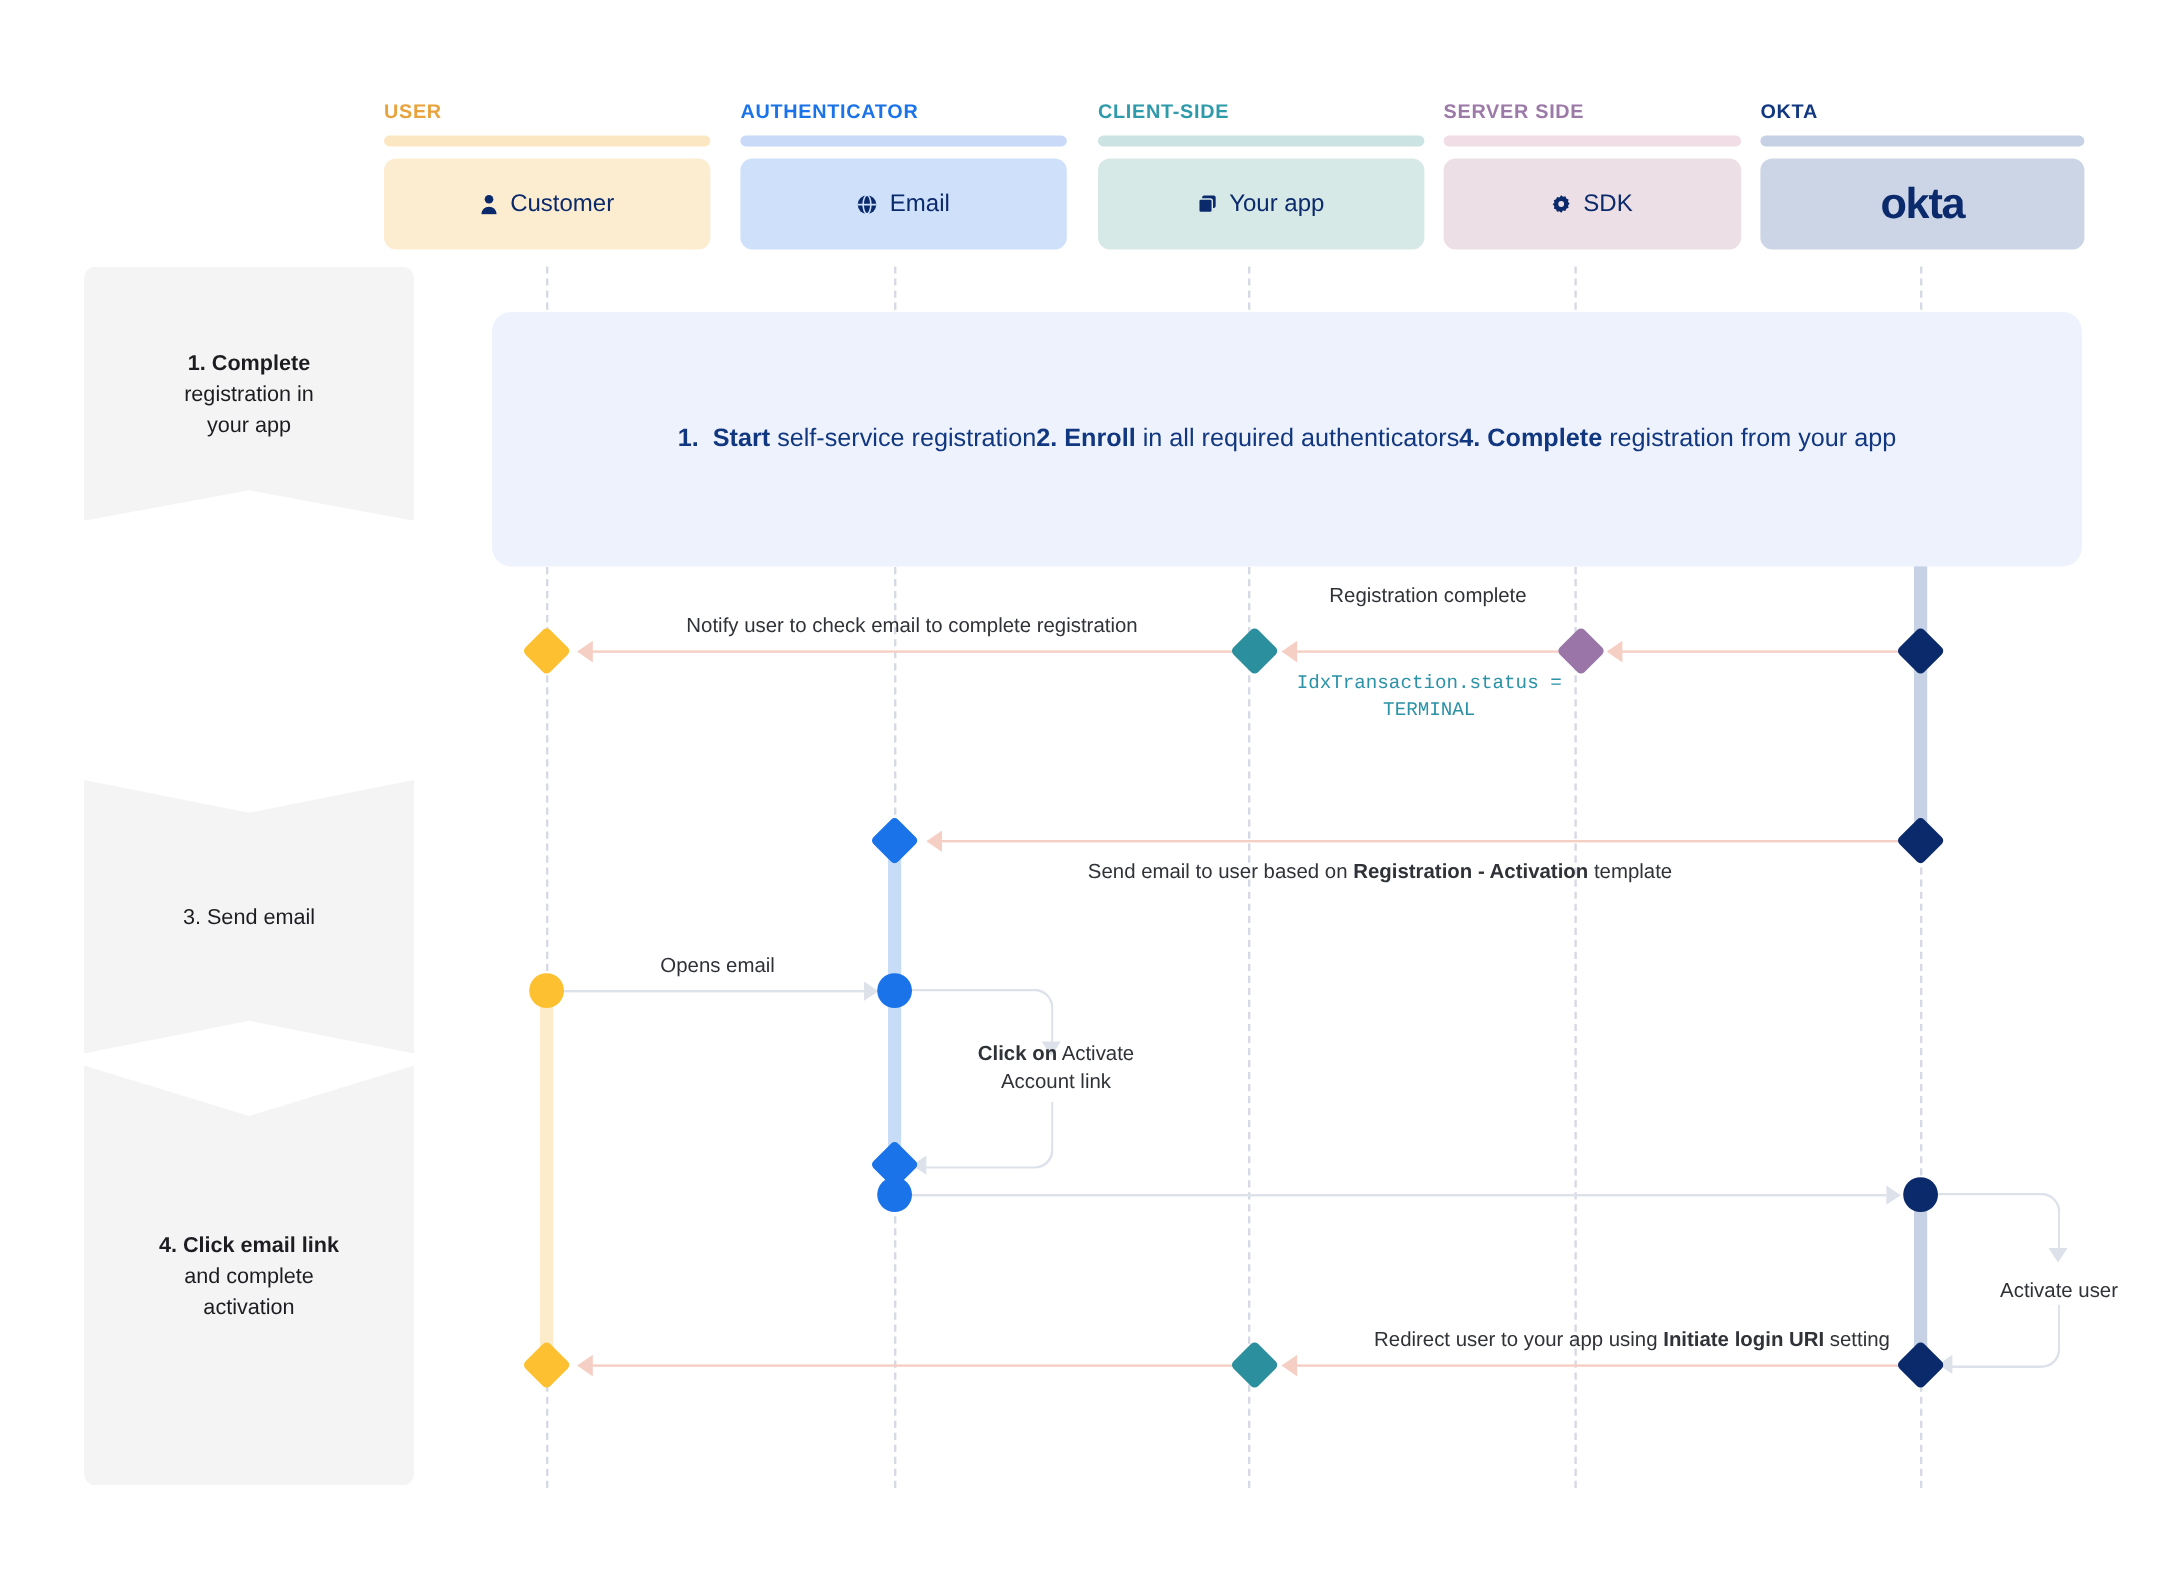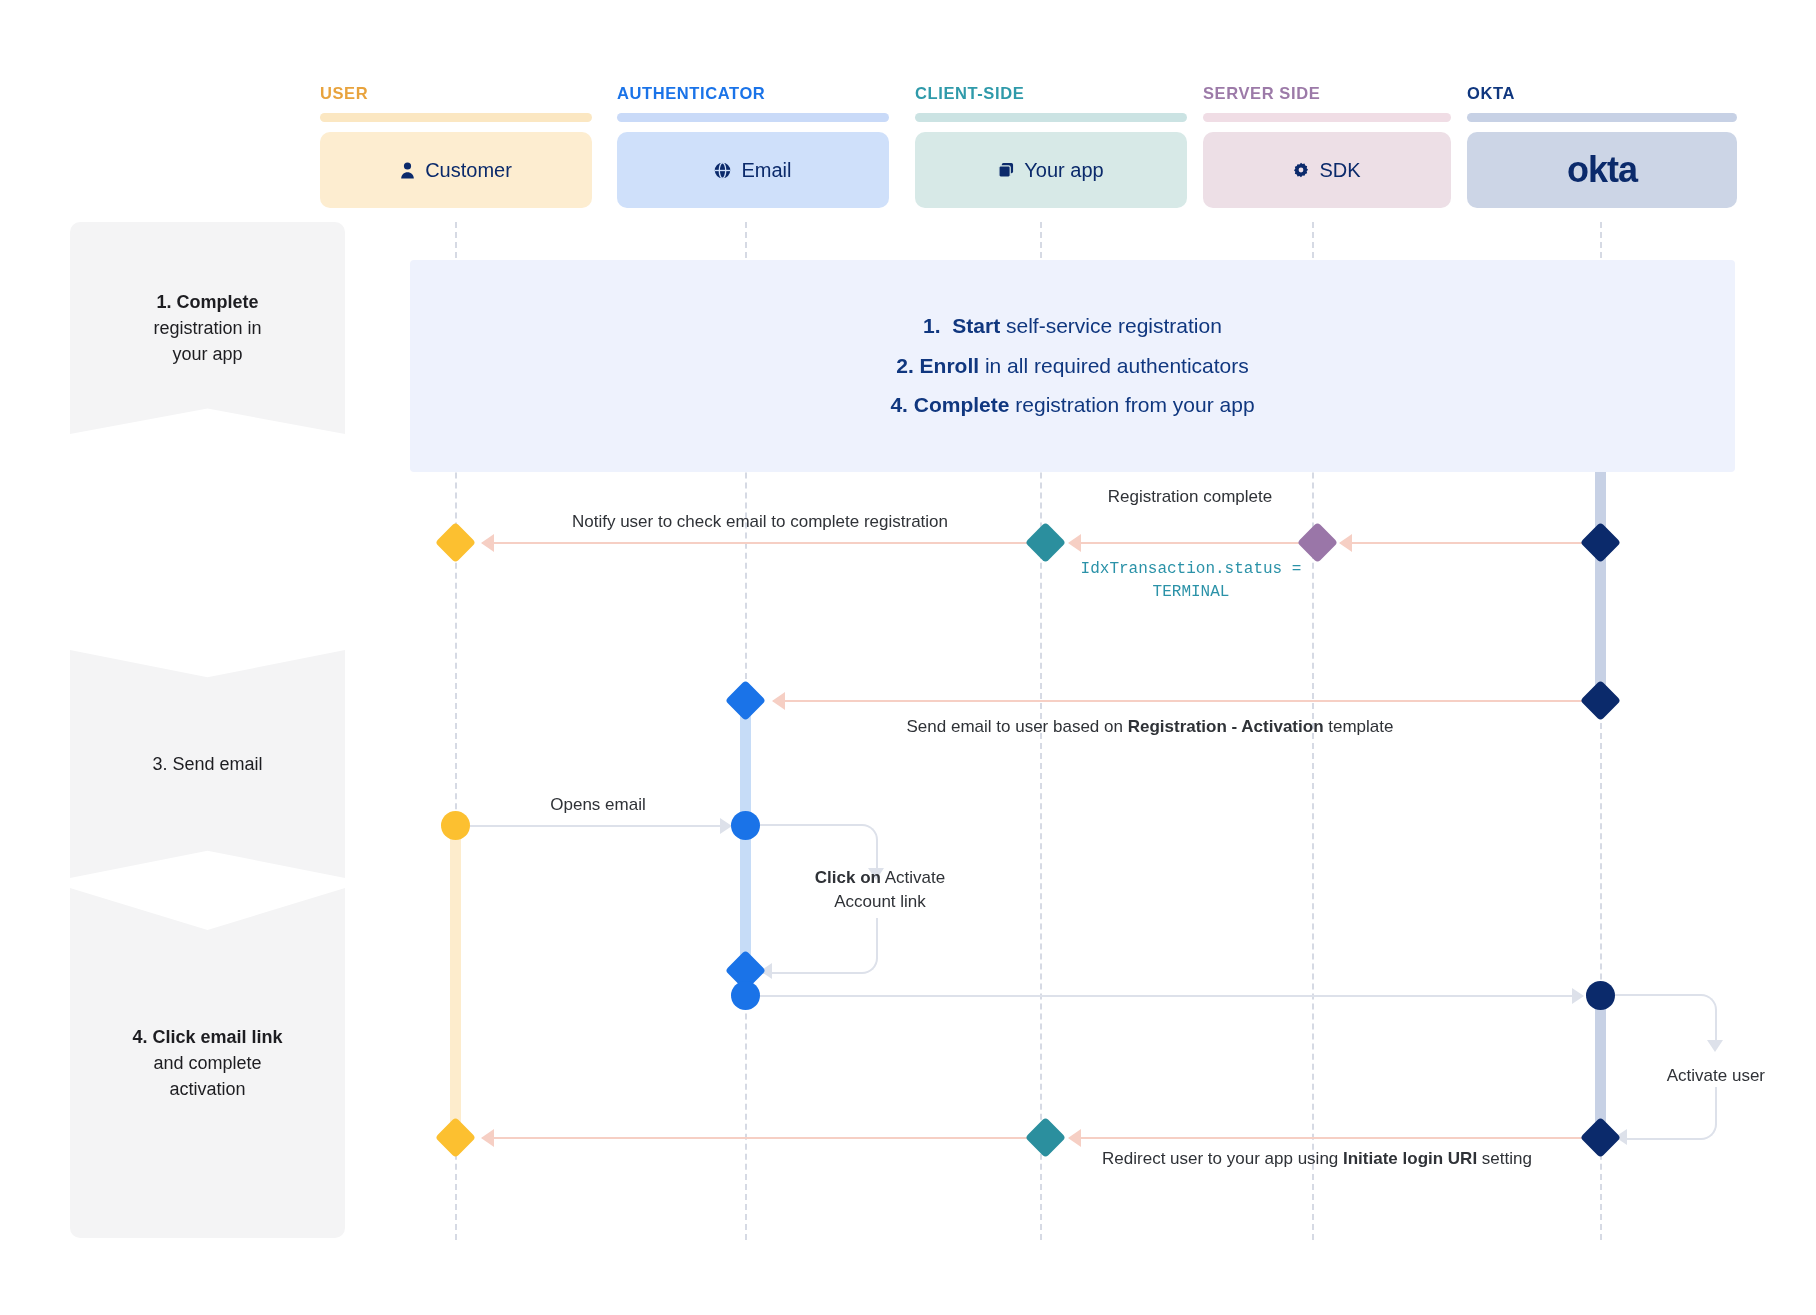--- a/index.html
+++ b/index.html
@@ -19,22 +19,22 @@
   .step{position:absolute;left:70px;width:275px;background:#f4f4f5;
         display:flex;align-items:center;justify-content:center;text-align:center;}
   .step .txt{font-size:18px;color:#1d1d21;line-height:1.45;padding:0 18px;}
   .step .txt b{font-weight:bold;}
 
   
   .lifeline{position:absolute;width:0;border-left:2px dashed #d6dae4;}
   .actbar{position:absolute;width:11px;border-radius:3px;}
 
   
-  #mainbox{position:absolute;background:#eef2fd;border-radius:4px;
-           display:flex;flex-direction:column;align-items:center;justify-content:center;}
+  #mainbox{position:absolute;background:#eef2fd;border-radius:16px;
+           display:flex;flex-direction:row;align-items:center;justify-content:center;}
   #mainbox .line{font-size:21px;color:#10377f;line-height:1.55;margin:3.5px 0;}
   #mainbox .line b{font-weight:bold;}
 
   
   .arrow{position:absolute;height:2px;}
   .arrow.pink{background:#f6cfc4;}
   .arrow.grey{background:#dde1ea;}
   .ahead{position:absolute;width:0;height:0;}
   .ahead.lpink{border-top:9px solid transparent;border-bottom:9px solid transparent;border-right:13px solid #f6cfc4;}
   .ahead.rgrey{border-top:8px solid transparent;border-bottom:8px solid transparent;border-left:12px solid #dde1ea;}
@@ -230,21 +230,21 @@
   <div class="node cir" style="left:731px;top:981px;width:29px;height:29px;background:#1a73e8;"></div>
   <div class="node cir" style="left:1586px;top:981px;width:29px;height:29px;background:#0b2a6b;"></div>
 
   <div class="loop" style="left:1615px;top:994px;width:100px;height:52px;border-width:0 2px 0 0;border-top:2px solid #dde1ea;border-radius:0 16px 0 0;"></div>
   <div class="ahead dgrey" style="left:1707px;top:1040px;"></div>
   <div class="loop" style="left:1615px;top:1087px;width:100px;height:51px;border-width:0 2px 2px 0;border-radius:0 0 16px 0;"></div>
   <div class="ahead lgrey" style="left:1615px;top:1129px;"></div>
 
   <div class="lbl" style="left:1615px;top:1064px;width:150px;text-align:right;">Activate user</div>
 
-  <div class="lbl" style="left:1077px;top:1105px;width:480px;margin-top:42px;">
+  <div class="lbl" style="left:1120px;top:1105px;width:480px;">
     <span>Redirect user to your app using </span><b>Initiate login URI</b><span> setting</span>
   </div>
   <div class="arrow pink" style="left:482px;top:1137px;width:553px;"></div>
   <div class="ahead lpink" style="left:481px;top:1129px;"></div>
   <div class="arrow pink" style="left:1069px;top:1137px;width:523px;"></div>
   <div class="ahead lpink" style="left:1068px;top:1129px;"></div>
 
   <div class="node dia" style="left:441px;top:1123px;width:29px;height:29px;background:#fcc030;"></div>
   <div class="node dia" style="left:1031px;top:1123px;width:29px;height:29px;background:#2b8f9e;"></div>
   <div class="node dia" style="left:1586px;top:1123px;width:29px;height:29px;background:#0b2a6b;"></div>

